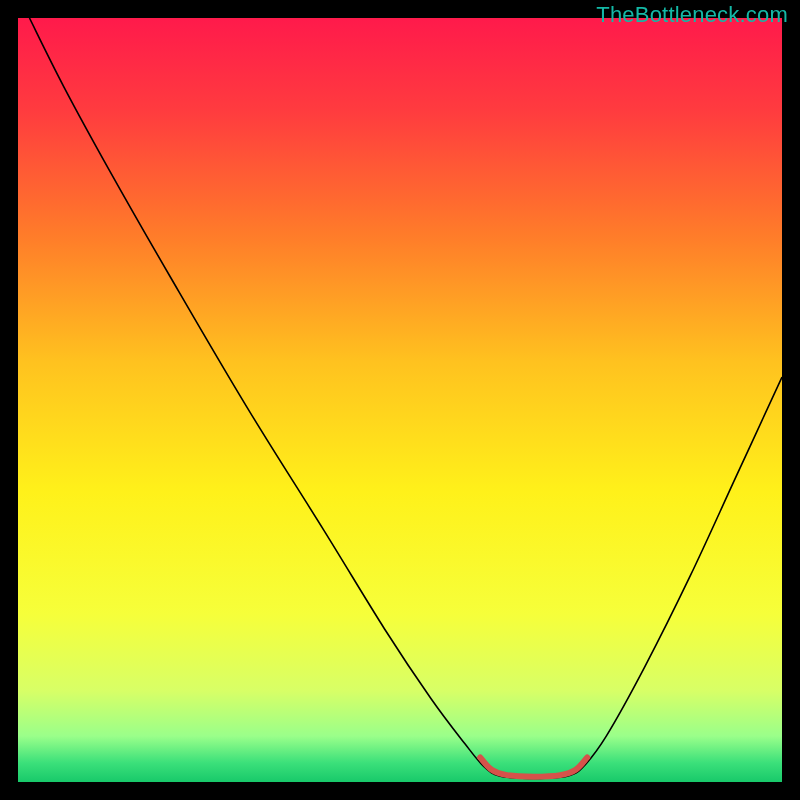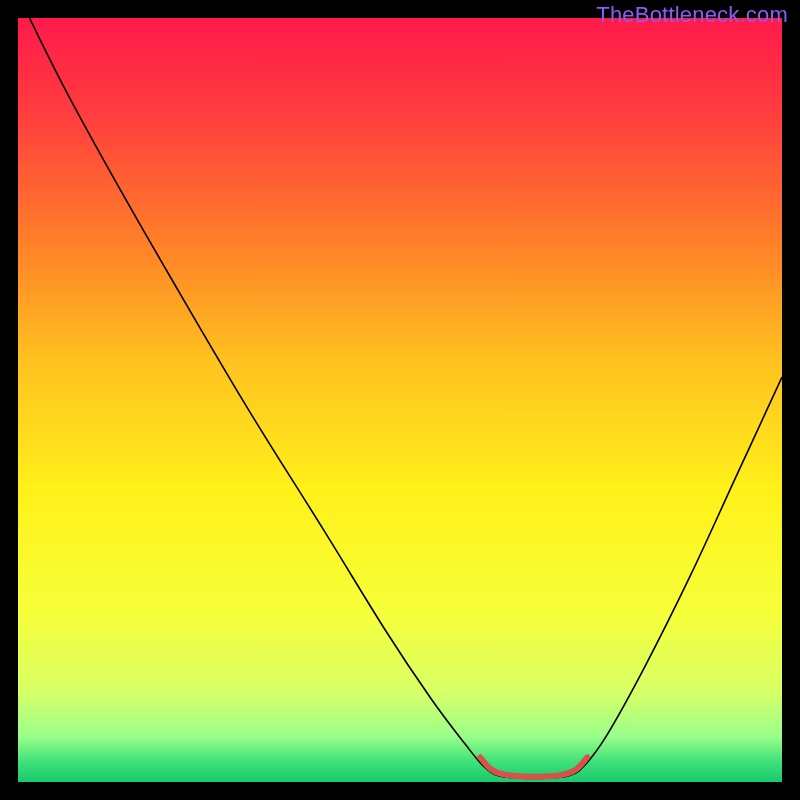--- a/index.html
+++ b/index.html
@@ -23,21 +23,21 @@
     position: absolute;
     left: 0;
     top: 0;
     width: 764px;
     height: 764px;
   }
   .watermark {
     position: absolute;
     top: 2px;
     right: 12px;
-    color: #8b5cf6;
+    color: #14b8a6;
     font-size: 22px;
     font-weight: 500;
     letter-spacing: 0.2px;
     user-select: none;
   }
   svg { display: block; }
 </style>
 </head>
 <body>
 

